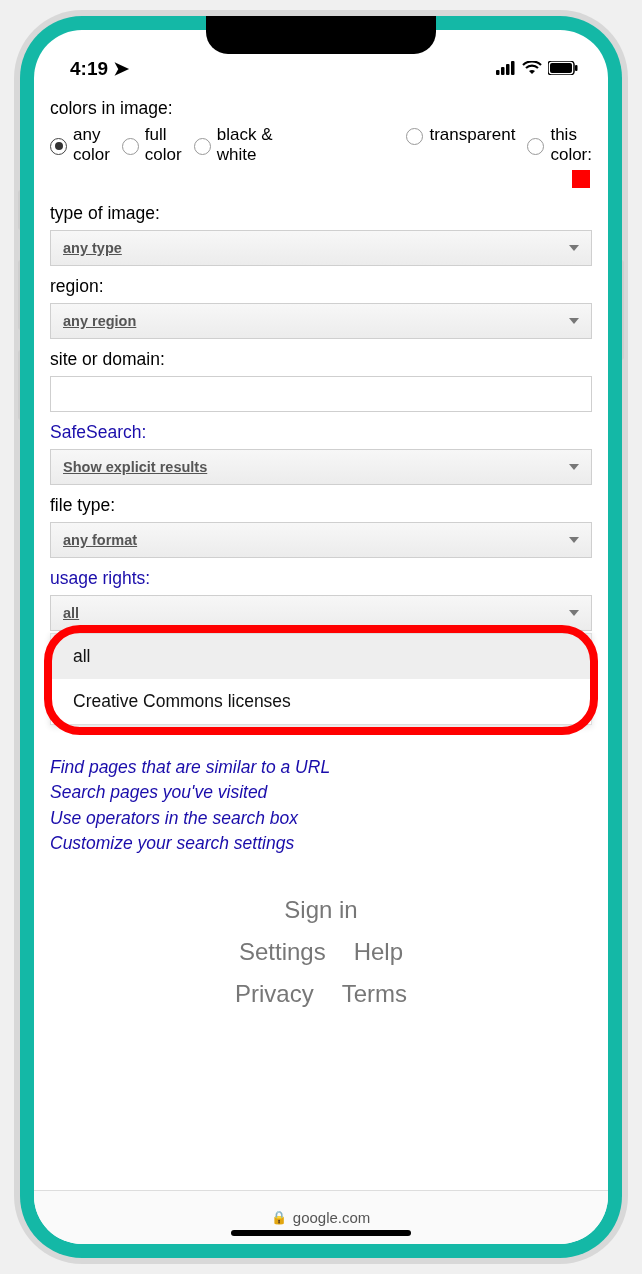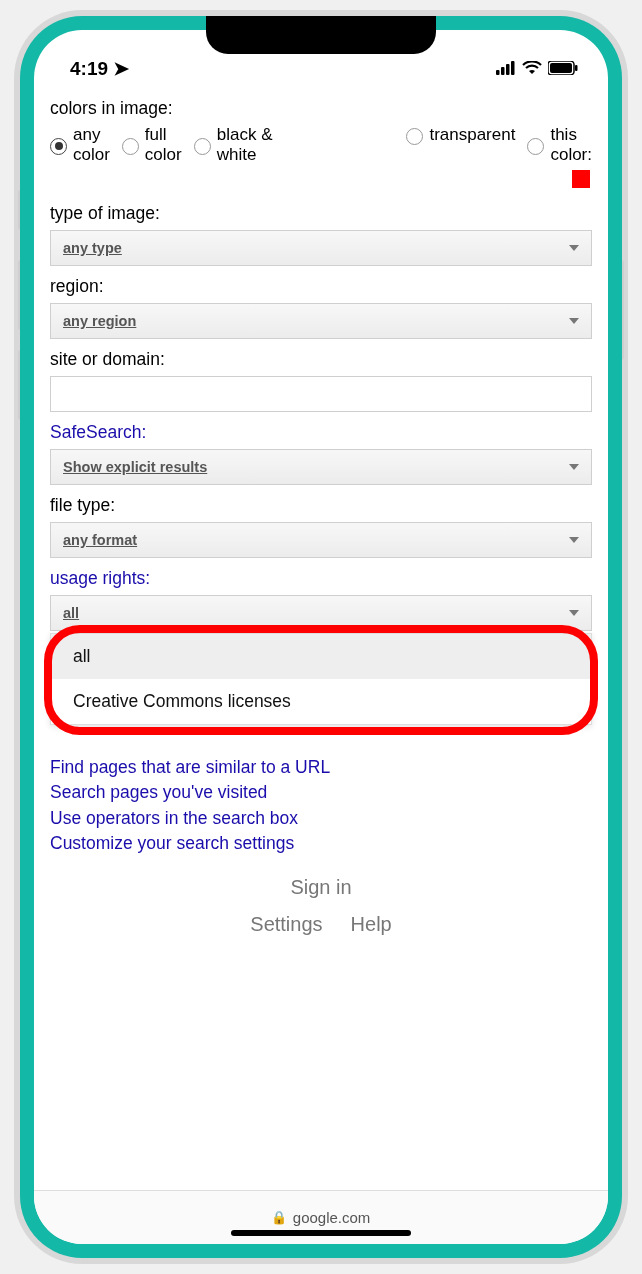--- a/index.html
+++ b/index.html
@@ -147,26 +147,26 @@
     border: 8px solid #ff0000;
     border-radius: 36px;
     pointer-events: none;
   }
   .links {
     margin-top: 30px;
     color: #1a0dab;
     font-size: 17.5px;
     line-height: 1.45;
   }
-  .links div { cursor: pointer; }
+  .links div { cursor: pointer; font-style: italic; }
   .footer-links {
-    margin-top: 20px;
+    margin-top: 40px;
     text-align: center;
     color: #777;
-    font-size: 20px;
+    font-size: 24px;
   }
   .footer-row { display: flex; justify-content: center; gap: 28px; margin: 6px 0 14px 0; }
   .bottom-bar {
     height: 54px;
     border-top: 1px solid #ddd;
     background: #fafafa;
     display: flex; align-items: center; justify-content: center;
     font-size: 15px; color: #555;
     gap: 5px;
   }
@@ -300,20 +300,24 @@
         </div>
 
         <div class="footer-links">
           <div class="footer-row">
             <span>Sign in</span>
           </div>
           <div class="footer-row">
             <span>Settings</span>
             <span>Help</span>
           </div>
+          <div class="footer-row">
+            <span>Privacy</span>
+            <span>Terms</span>
+          </div>
         </div>
 
       </div>
 
       <div class="bottom-bar">
         <span class="lock-ic">🔒</span>
         <span>google.com</span>
       </div>
       <div class="home-ind"></div>
 

